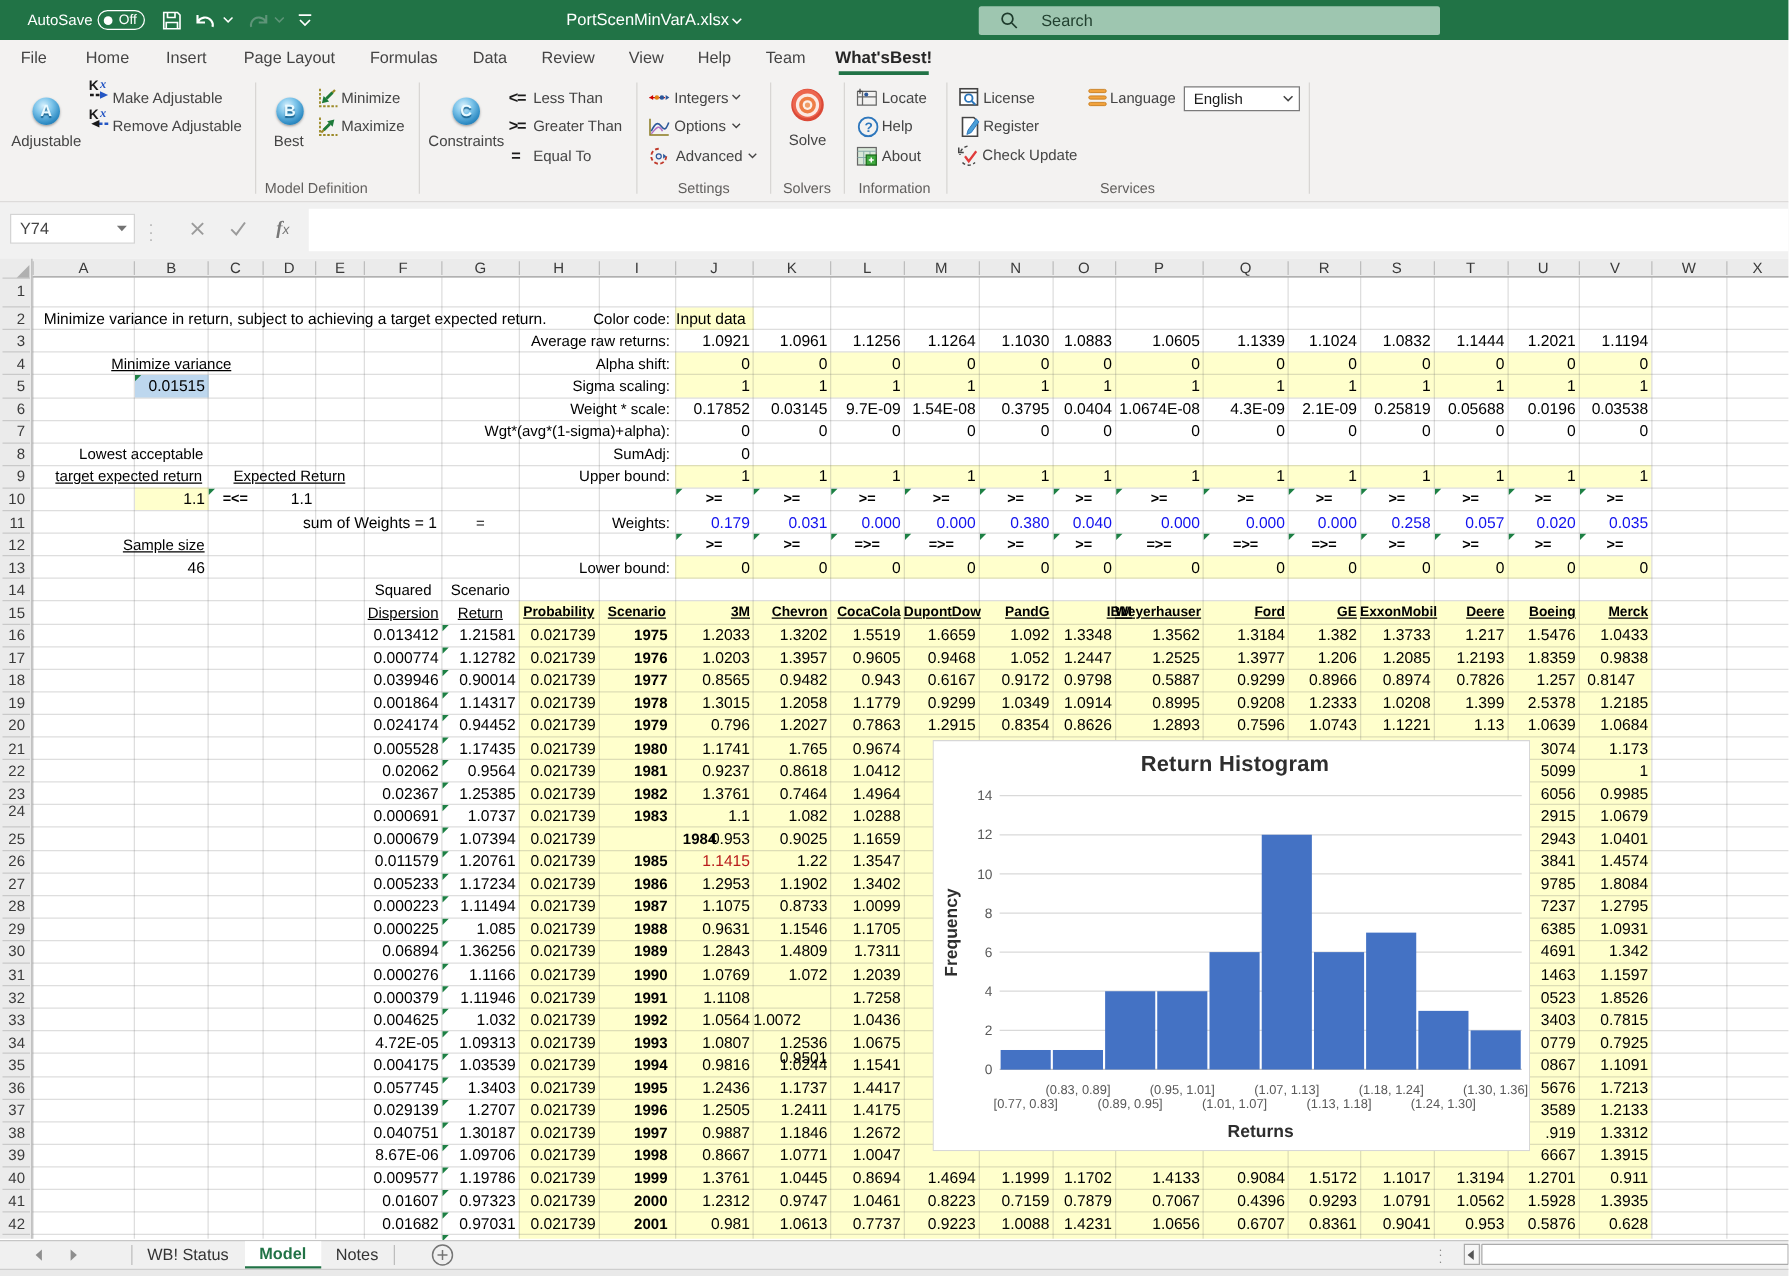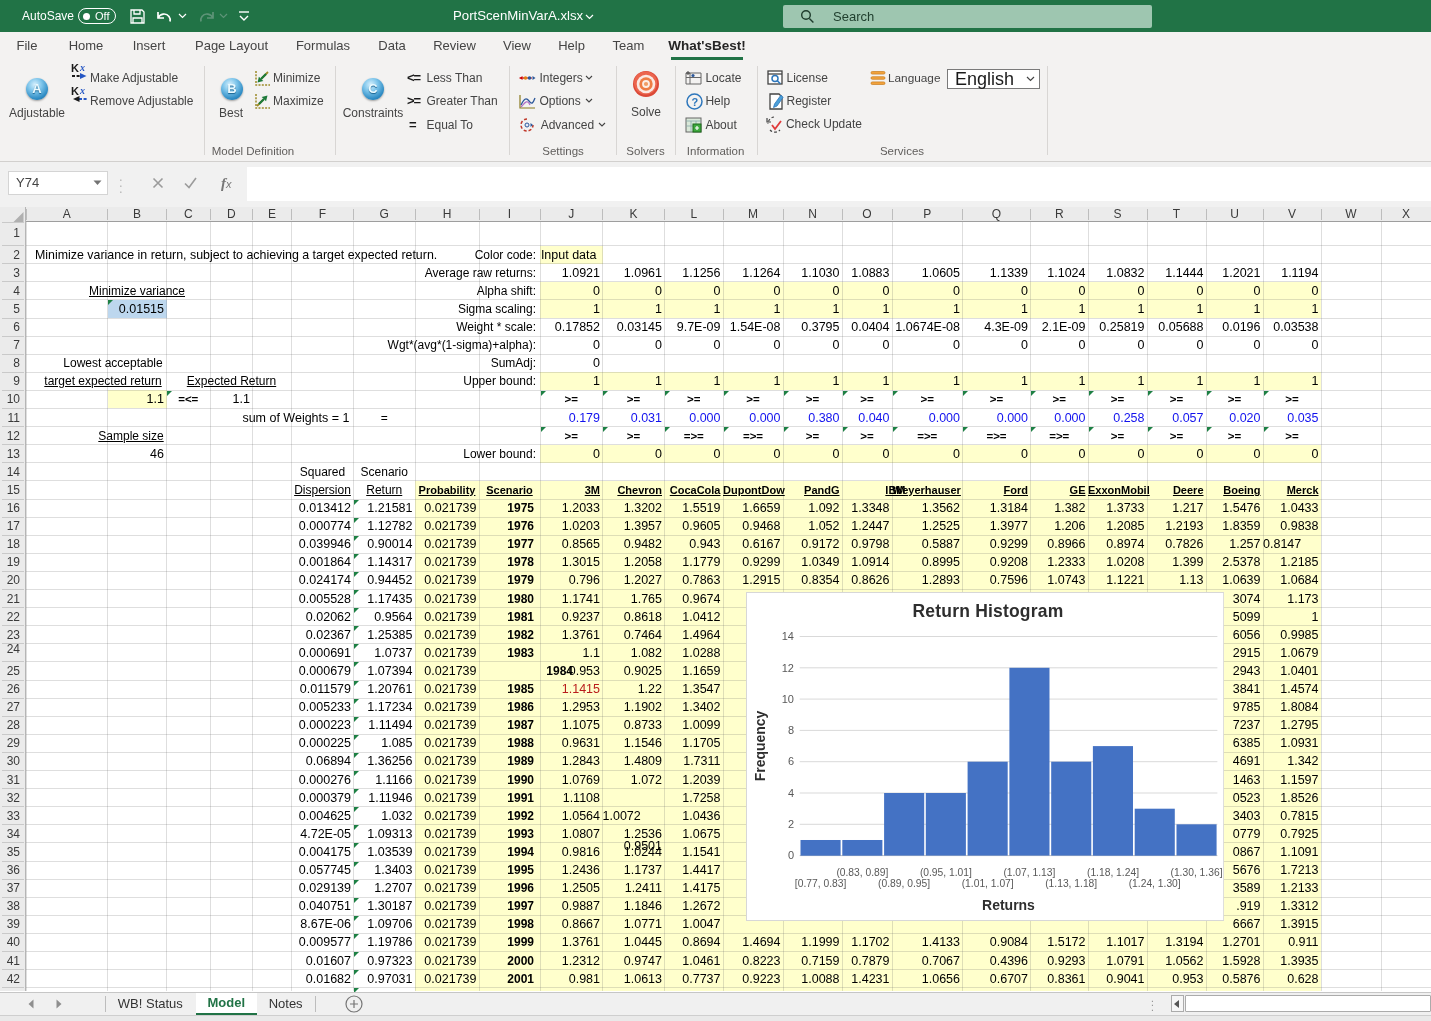--- a/index.html
+++ b/index.html
@@ -201,21 +201,21 @@
 <path d="M6 9l3 4 6-8" stroke="#e03b3b" stroke-width="1.8" fill="none"></path>
     </svg>
 <div class="abs" style="left:785.9px;top:116.3px;height:16px;line-height:16px;color:#444;font-size:12px">Check Update</div>
 <svg class="abs" style="left:870px;top:70px" width="17" height="17" viewBox="0 0 17 17">
 <rect x="1" y="1.5" width="14" height="2.6" rx="1.3" fill="#f1a23c" stroke="#c87d1e" stroke-width="0.7"></rect>
 <rect x="1" y="6.7" width="14" height="2.6" rx="1.3" fill="#f1a23c" stroke="#c87d1e" stroke-width="0.7"></rect>
 <rect x="1" y="11.9" width="14" height="2.6" rx="1.3" fill="#f1a23c" stroke="#c87d1e" stroke-width="0.7"></rect>
     </svg>
 <div class="abs" style="left:888px;top:70.4px;height:16px;line-height:16px;color:#444;font-size:11.8px">Language</div>
 <div class="abs" style="left:946.8px;top:68.8px;width:93px;height:20.5px;background:#fff;border:1px solid #7a7a7a"></div>
-<div class="abs" style="left:955px;top:68.8px;height:20.5px;line-height:20.5px;font-size:18px;color:#1a1a1a">English</div>
+<div class="abs" style="left:955px;top:68.8px;height:20.5px;line-height:20.5px;font-size:12px;color:#1a1a1a">English</div>
 <svg class="abs" style="left:1026px;top:76px" width="9" height="6" viewBox="0 0 9 6">
       <path d="M1 1l3.5 3.5L8 1" fill="none" stroke="#444" stroke-width="1.2"></path>
     </svg>
 
 <div class="abs" style="left:0;top:162px;width:1431px;height:45px;background:#f1f1f1"></div>
 <div class="abs" style="left:246.5px;top:167px;width:1184.5px;height:34px;background:#fff"></div>
 <div class="abs" style="left:7.5px;top:171px;width:100px;height:24px;background:#fff;border:1px solid #d4d4d4"></div>
 <div class="abs" style="left:16px;top:171px;height:24px;line-height:24px;font-size:13px;color:#444">Y74</div>
 <svg class="abs" style="left:93px;top:180px" width="9" height="6" viewBox="0 0 9 6">
       <path d="M0.5 0.5l4 4.5 4-4.5z" fill="#737373"></path>
@@ -502,20 +502,21 @@
 <div class="cell" style="left:35px;top:245.6px;height:18.1px;line-height:18.6px;font-size:12.4px">Minimize variance in return, subject to achieving a target expected return.</div>
 <div class="cell" style="left:206px;top:245.6px;width:330px;height:18.1px;line-height:18.1px;text-align:right;font-size:12px">Color code:</div>
 <div class="cell" style="left:540px;top:245.6px;width:62.5px;height:18.1px;line-height:18.1px;font-size:12.5px;color:#000;padding-right:6px;text-align:right;">Input data</div>
 <div class="cell" style="left:206px;top:263.7px;width:330px;height:18.1px;line-height:18.1px;text-align:right;font-size:12px">Average raw returns:</div>
 <div class="cell" style="left:206px;top:281.8px;width:330px;height:18.1px;line-height:18.1px;text-align:right;font-size:12px">Alpha shift:</div>
 <div class="cell" style="left:206px;top:299.9px;width:330px;height:18.1px;line-height:18.1px;text-align:right;font-size:12px">Sigma scaling:</div>
 <div class="cell" style="left:206px;top:318.0px;width:330px;height:18.1px;line-height:18.1px;text-align:right;font-size:12px">Weight * scale:</div>
 <div class="cell" style="left:206px;top:336.1px;width:330px;height:18.1px;line-height:18.1px;text-align:right;font-size:12px">Wgt*(avg*(1-sigma)+alpha):</div>
 <div class="cell" style="left:206px;top:354.2px;width:330px;height:18.1px;line-height:18.1px;text-align:right;font-size:12px">SumAdj:</div>
 <div class="cell" style="left:206px;top:372.3px;width:330px;height:18.1px;line-height:18.1px;text-align:right;font-size:12px">Upper bound:</div>
+<div class="cell" style="left:206px;top:408.5px;width:330px;height:18.1px;line-height:18.1px;text-align:right;font-size:12px">Weights:</div>
 <div class="cell" style="left:206px;top:444.70000000000005px;width:330px;height:18.1px;line-height:18.1px;text-align:right;font-size:12px">Lower bound:</div>
 <div class="cell" style="left:-23.0px;top:281.8px;width:320px;height:18.1px;line-height:18.1px;text-align:center;font-size:12px;color:#000;text-decoration:underline;">Minimize variance</div>
 <div class="cell" style="left:107.5px;top:299.9px;width:59.0px;height:18.1px;line-height:18.1px;font-size:12.5px;color:#000;padding-right:2.5px;text-align:right;">0.01515</div>
 <div class="cell" style="left:-47.0px;top:354.2px;width:320px;height:18.1px;line-height:18.1px;text-align:center;font-size:12px;color:#000;">Lowest acceptable</div>
 <div class="cell" style="left:-57.0px;top:372.3px;width:320px;height:18.1px;line-height:18.1px;text-align:center;font-size:12px;color:#000;text-decoration:underline;">target expected return</div>
 <div class="cell" style="left:131.5px;top:372.3px;width:200px;height:18.1px;line-height:18.1px;text-align:center;font-size:12px;color:#000;text-decoration:underline;">Expected Return</div>
 <div class="cell" style="left:107.5px;top:390.4px;width:59.0px;height:18.1px;line-height:18.1px;font-size:12.5px;color:#000;padding-right:2.5px;text-align:right;">1.1</div>
 <div class="cell" style="left:210px;top:390.4px;width:42.5px;height:18.1px;line-height:18.1px;font-size:12.5px;color:#000;padding-right:2.5px;text-align:right;">1.1</div>
 <div class="cell" style="left:158.25px;top:390.4px;width:60px;height:18.1px;line-height:18.1px;text-align:center;font-size:11.5px;color:#000;font-weight:bold;">=&lt;=</div>
 <div class="cell" style="left:171.5px;top:408.5px;width:178.0px;height:18.1px;line-height:18.1px;text-align:right;font-size:12.5px">sum of Weights = 1</div>
@@ -715,21 +716,21 @@
 <div class="cell" style="left:664.5px;top:535.2px;width:58.5px;height:18.1px;line-height:18.1px;font-size:12.5px;color:#000;padding-right:2.5px;text-align:right;">0.943</div>
 <div class="cell" style="left:723px;top:535.2px;width:60px;height:18.1px;line-height:18.1px;font-size:12.5px;color:#000;padding-right:2.5px;text-align:right;">0.6167</div>
 <div class="cell" style="left:783px;top:535.2px;width:59px;height:18.1px;line-height:18.1px;font-size:12.5px;color:#000;padding-right:2.5px;text-align:right;">0.9172</div>
 <div class="cell" style="left:842px;top:535.2px;width:50px;height:18.1px;line-height:18.1px;font-size:12.5px;color:#000;padding-right:2.5px;text-align:right;">0.9798</div>
 <div class="cell" style="left:892px;top:535.2px;width:70.5px;height:18.1px;line-height:18.1px;font-size:12.5px;color:#000;padding-right:2.5px;text-align:right;">0.5887</div>
 <div class="cell" style="left:962.5px;top:535.2px;width:68.0px;height:18.1px;line-height:18.1px;font-size:12.5px;color:#000;padding-right:2.5px;text-align:right;">0.9299</div>
 <div class="cell" style="left:1030.5px;top:535.2px;width:57.5px;height:18.1px;line-height:18.1px;font-size:12.5px;color:#000;padding-right:2.5px;text-align:right;">0.8966</div>
 <div class="cell" style="left:1088px;top:535.2px;width:59px;height:18.1px;line-height:18.1px;font-size:12.5px;color:#000;padding-right:2.5px;text-align:right;">0.8974</div>
 <div class="cell" style="left:1147px;top:535.2px;width:59px;height:18.1px;line-height:18.1px;font-size:12.5px;color:#000;padding-right:2.5px;text-align:right;">0.7826</div>
 <div class="cell" style="left:1206px;top:535.2px;width:57px;height:18.1px;line-height:18.1px;font-size:12.5px;color:#000;padding-right:2.5px;text-align:right;">1.257</div>
-<div class="cell" style="left:1263px;top:535.2px;width:58px;height:18.1px;line-height:18.1px;font-size:12.5px;color:#000;padding-right:6px;text-align:left;">0.8147</div>
+<div class="cell" style="left:1263px;top:535.2px;width:58px;height:18.1px;line-height:18.1px;font-size:12.5px;color:#000;padding-right:6px;text-align:center;">0.8147</div>
 <div class="cell" style="left:291.5px;top:553.3000000000001px;width:62.0px;height:18.1px;line-height:18.1px;font-size:12.5px;color:#000;padding-right:2.5px;text-align:right;">0.001864</div>
 <div class="cell" style="left:353.5px;top:553.3000000000001px;width:61.5px;height:18.1px;line-height:18.1px;font-size:12.5px;color:#000;padding-right:2.5px;text-align:right;">1.14317</div>
 <div class="cell" style="left:415px;top:553.3000000000001px;width:64px;height:18.1px;line-height:18.1px;font-size:12.5px;color:#000;padding-right:2.5px;text-align:right;">0.021739</div>
 <div class="cell" style="left:479px;top:553.3000000000001px;width:61px;height:18.1px;line-height:18.1px;font-size:12px;color:#000;padding-right:6px;text-align:right;font-weight:bold;">1978</div>
 <div class="cell" style="left:540px;top:553.3000000000001px;width:62.5px;height:18.1px;line-height:18.1px;font-size:12.5px;color:#000;padding-right:2.5px;text-align:right;">1.3015</div>
 <div class="cell" style="left:602.5px;top:553.3000000000001px;width:62.0px;height:18.1px;line-height:18.1px;font-size:12.5px;color:#000;padding-right:2.5px;text-align:right;">1.2058</div>
 <div class="cell" style="left:664.5px;top:553.3000000000001px;width:58.5px;height:18.1px;line-height:18.1px;font-size:12.5px;color:#000;padding-right:2.5px;text-align:right;">1.1779</div>
 <div class="cell" style="left:723px;top:553.3000000000001px;width:60px;height:18.1px;line-height:18.1px;font-size:12.5px;color:#000;padding-right:2.5px;text-align:right;">0.9299</div>
 <div class="cell" style="left:783px;top:553.3000000000001px;width:59px;height:18.1px;line-height:18.1px;font-size:12.5px;color:#000;padding-right:2.5px;text-align:right;">1.0349</div>
 <div class="cell" style="left:842px;top:553.3000000000001px;width:50px;height:18.1px;line-height:18.1px;font-size:12.5px;color:#000;padding-right:2.5px;text-align:right;">1.0914</div>

